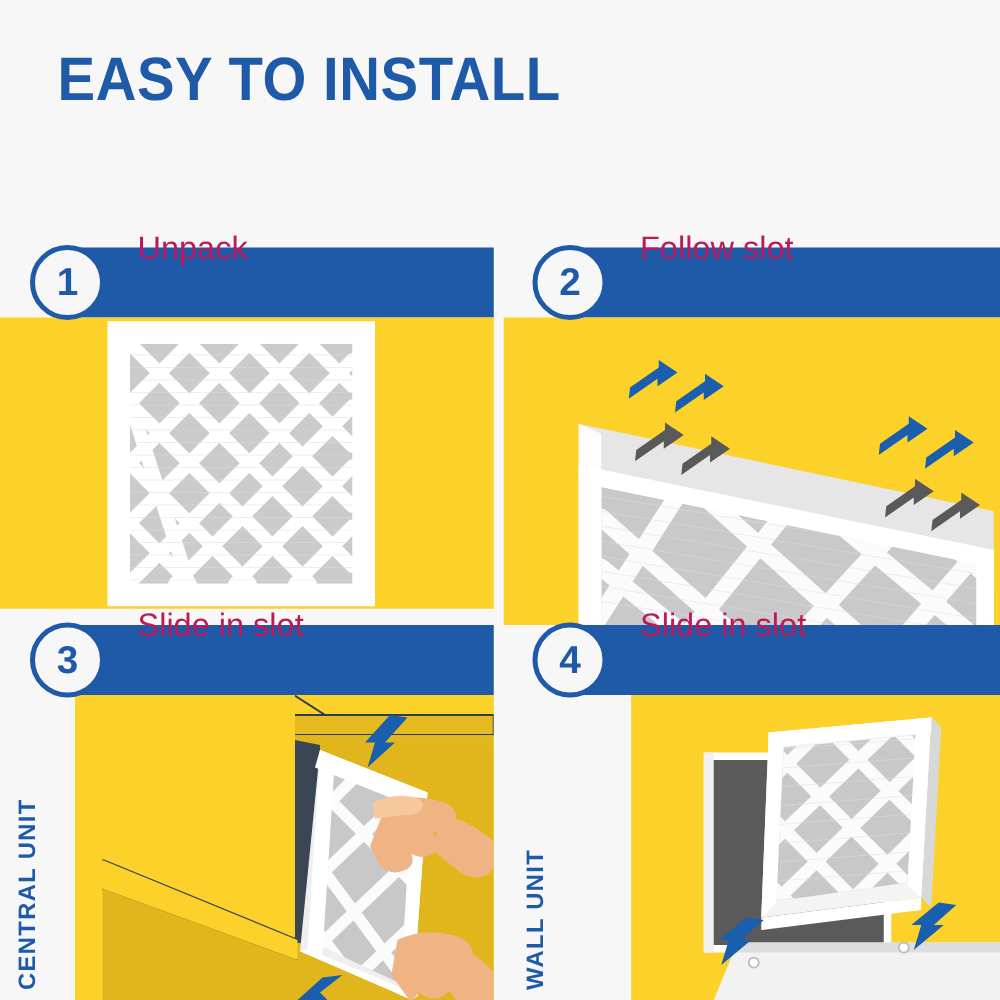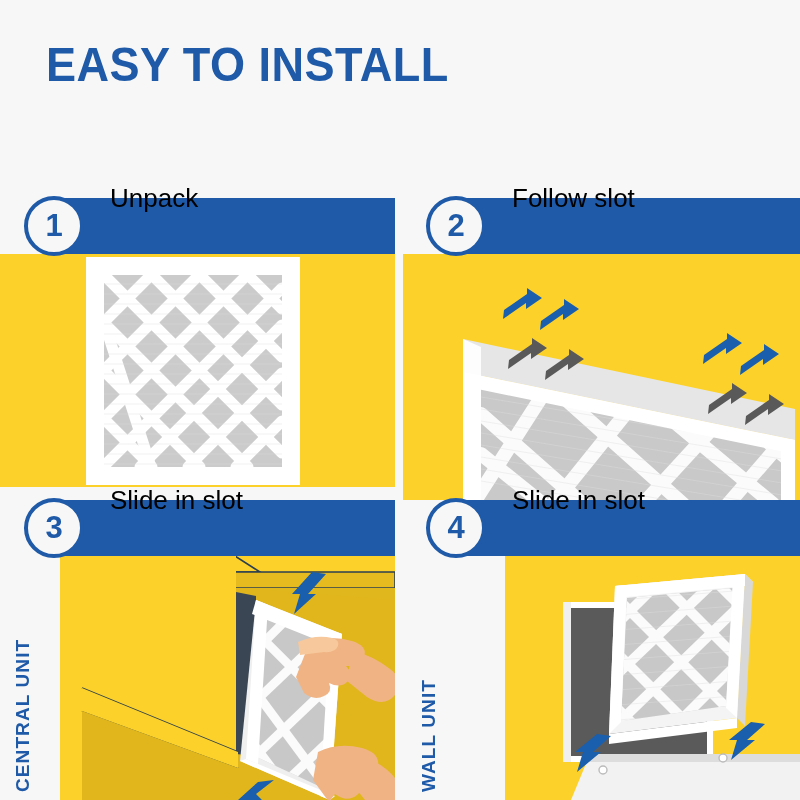--- a/index.html
+++ b/index.html
@@ -48,21 +48,21 @@
     position: absolute;
     height: 56px;
     background: #1e5aa8;
   }
 
   .header-label {
     position: absolute;
     left: 82px;
     top: 50%;
     transform: translateY(-50%);
-    color: #000000;
+    color: #be185d;
     font-size: 26px;
     font-family: "Liberation Sans", sans-serif;
     font-weight: normal;
     white-space: nowrap;
   }
 
   .step-circle {
     position: absolute;
     width: 60px;
     height: 60px;

